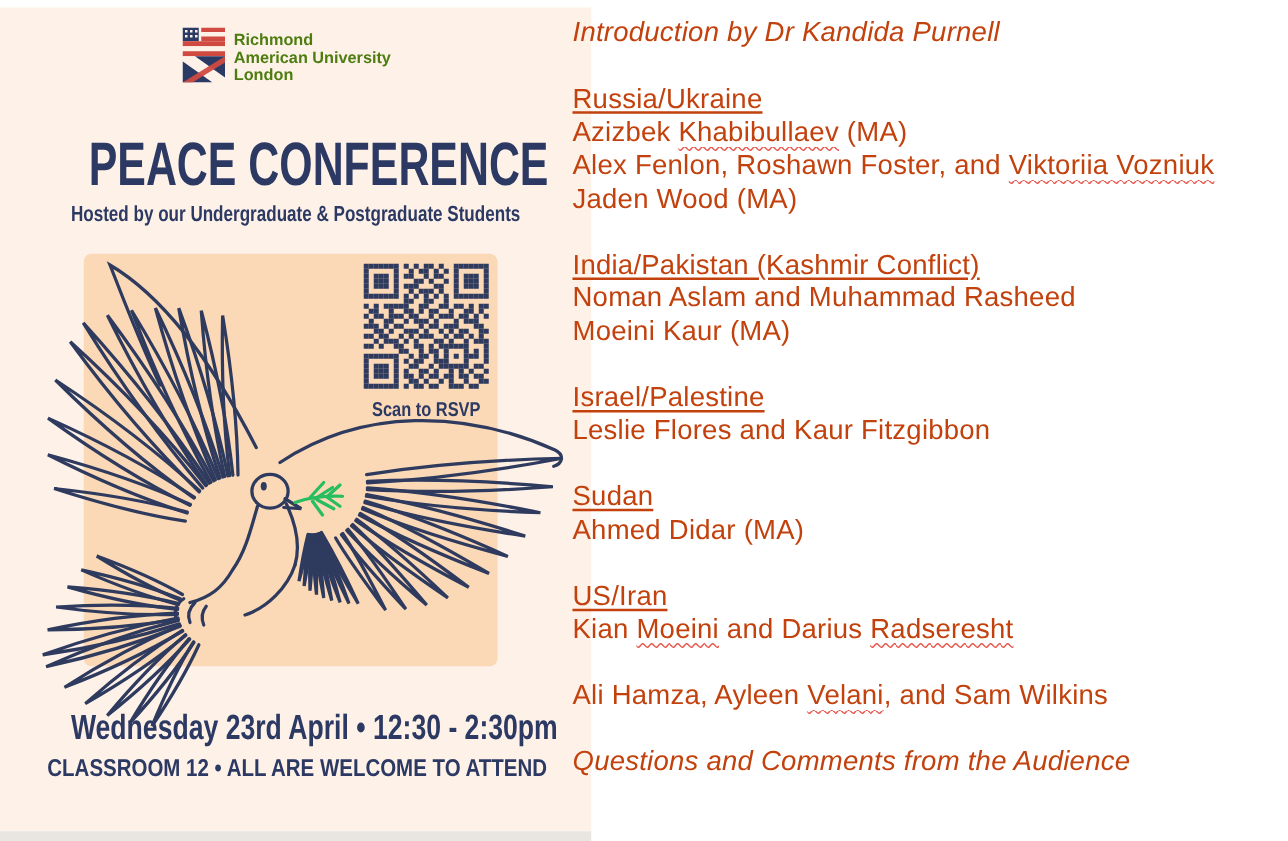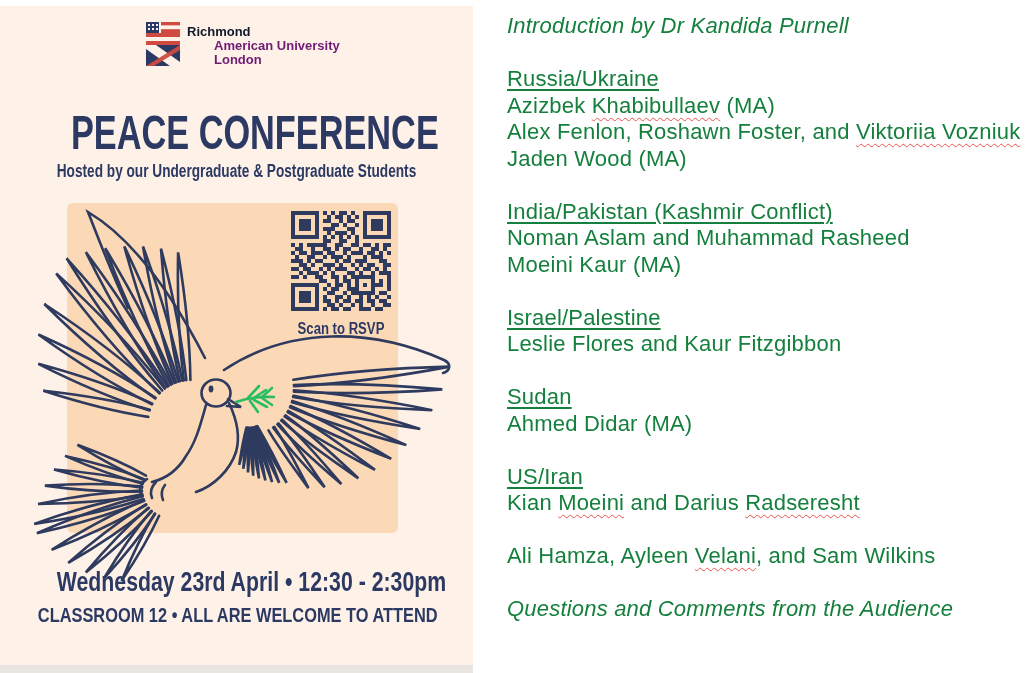--- a/index.html
+++ b/index.html
@@ -4,41 +4,41 @@
 <style>
   html,body{margin:0;padding:0;background:#fff;}
   .page{position:relative;width:1030px;height:673px;background:#ffffff;overflow:hidden;
         font-family:"Liberation Sans",sans-serif;}
   
   .poster{position:absolute;left:0;top:6px;width:473px;height:659px;background:#fdf1e8;}
   .poster-bottom-strip{position:absolute;left:0;top:665px;width:473px;height:8px;background:#e9e6e2;}
   .logo{position:absolute;left:146px;top:16px;display:flex;gap:7px;align-items:flex-start;}
   .logo-flag{width:34px;height:44px;flex:0 0 auto;}
   .logo-text{line-height:14px;padding-top:3px;}
-  .logo-line1{color:#0f172a;font-weight:bold;font-size:13px;}
-  .logo-line2,.logo-line3{color:#701a75;font-weight:bold;font-size:13px;margin-left:27px;}
+  .logo-line1{color:#4d7c0f;font-weight:bold;font-size:13px;}
+  .logo-line2,.logo-line3{color:#4d7c0f;font-weight:bold;font-size:13px;}
   .title{position:absolute;left:0;top:98px;width:473px;text-align:center;color:#2c3963;
          font-weight:bold;font-size:49px;letter-spacing:0px;transform:scaleX(0.70);transform-origin:50% 50%;
          white-space:nowrap;}
   .subtitle{position:absolute;left:0;top:155px;width:473px;text-align:center;color:#2c3963;
          font-weight:bold;font-size:17.5px;transform:scaleX(0.78);transform-origin:50% 50%;white-space:nowrap;}
   .peach-square{position:absolute;left:67px;top:197px;width:331px;height:330px;background:#fbd9b7;border-radius:6px;}
   .dove-svg{position:absolute;left:0px;top:184px;width:470px;height:480px;}
   .qr{position:absolute;left:291px;top:205px;width:100px;height:100px;display:grid;
       grid-template-columns:repeat(25,1fr);grid-template-rows:repeat(25,1fr);}
   .qr i{display:block;}
   .qr i.on{background:#2e3a5e;}
   .scan-label{position:absolute;left:241px;top:314px;width:200px;text-align:center;color:#2c3963;
       font-weight:bold;font-size:16px;transform:scaleX(0.82);transform-origin:50% 50%;white-space:nowrap;}
   .date-line1{position:absolute;left:0;top:560px;width:473px;text-align:center;color:#2c3963;
       font-weight:bold;font-size:28px;transform:scaleX(0.76);transform-origin:50% 50%;white-space:nowrap;}
   .date-line2{position:absolute;left:0;top:598px;width:473px;text-align:center;color:#2c3963;
       font-weight:bold;font-size:19.5px;transform:scaleX(0.84);transform-origin:50% 50%;white-space:nowrap;}
   
-  .program{position:absolute;left:507px;top:13px;right:8px;color:#15803d;
+  .program{position:absolute;left:458px;top:13px;right:8px;color:#c2410c;
       font-size:22px;line-height:26.5px;letter-spacing:0.2px;}
   .pline{height:26.5px;white-space:nowrap;}
   .pline.italic{font-style:italic;}
   .pline.heading .seg{text-decoration:underline;text-decoration-thickness:1.5px;text-underline-offset:3px;}
   .seg.miss{text-decoration:underline wavy #e8554b 1px;text-underline-offset:4px;}
 </style>
 </head>
 <body>
 
 <div class="page">

